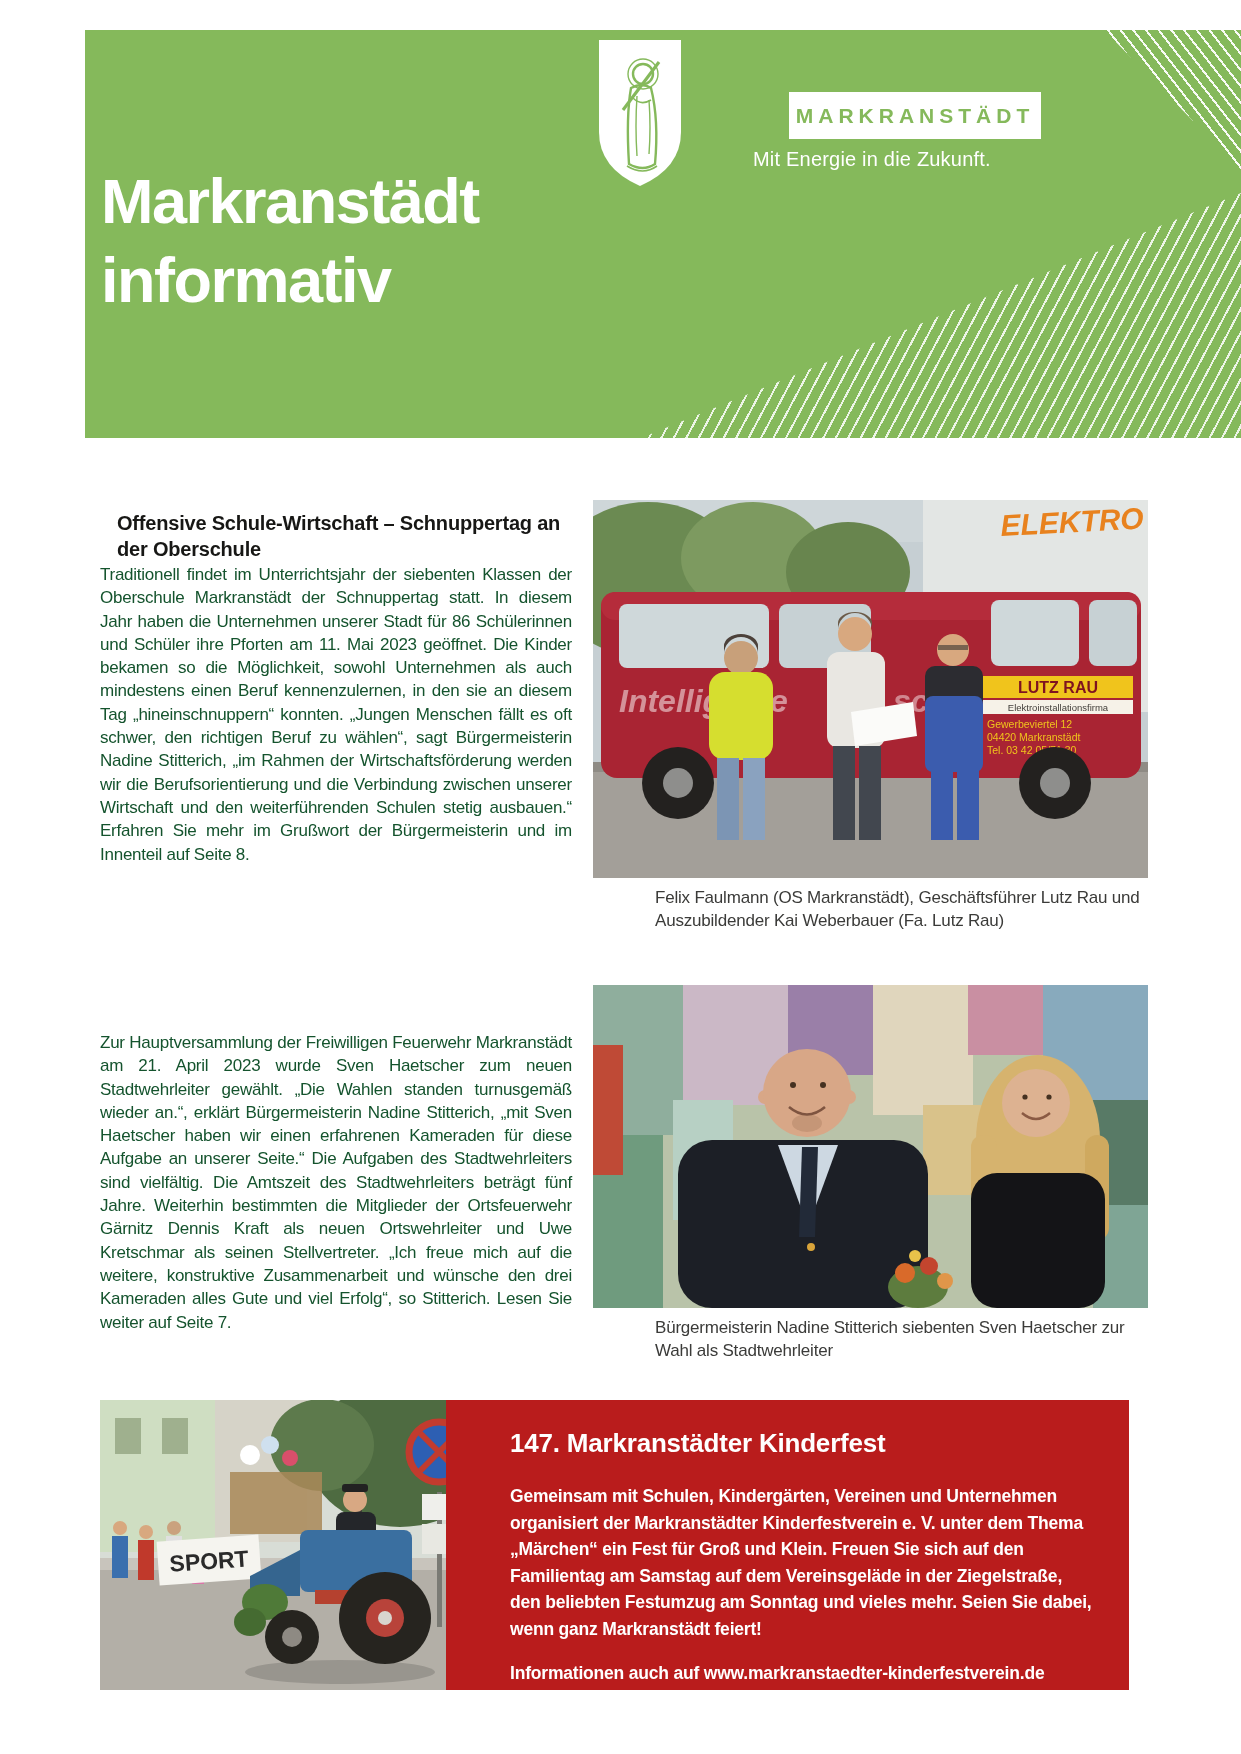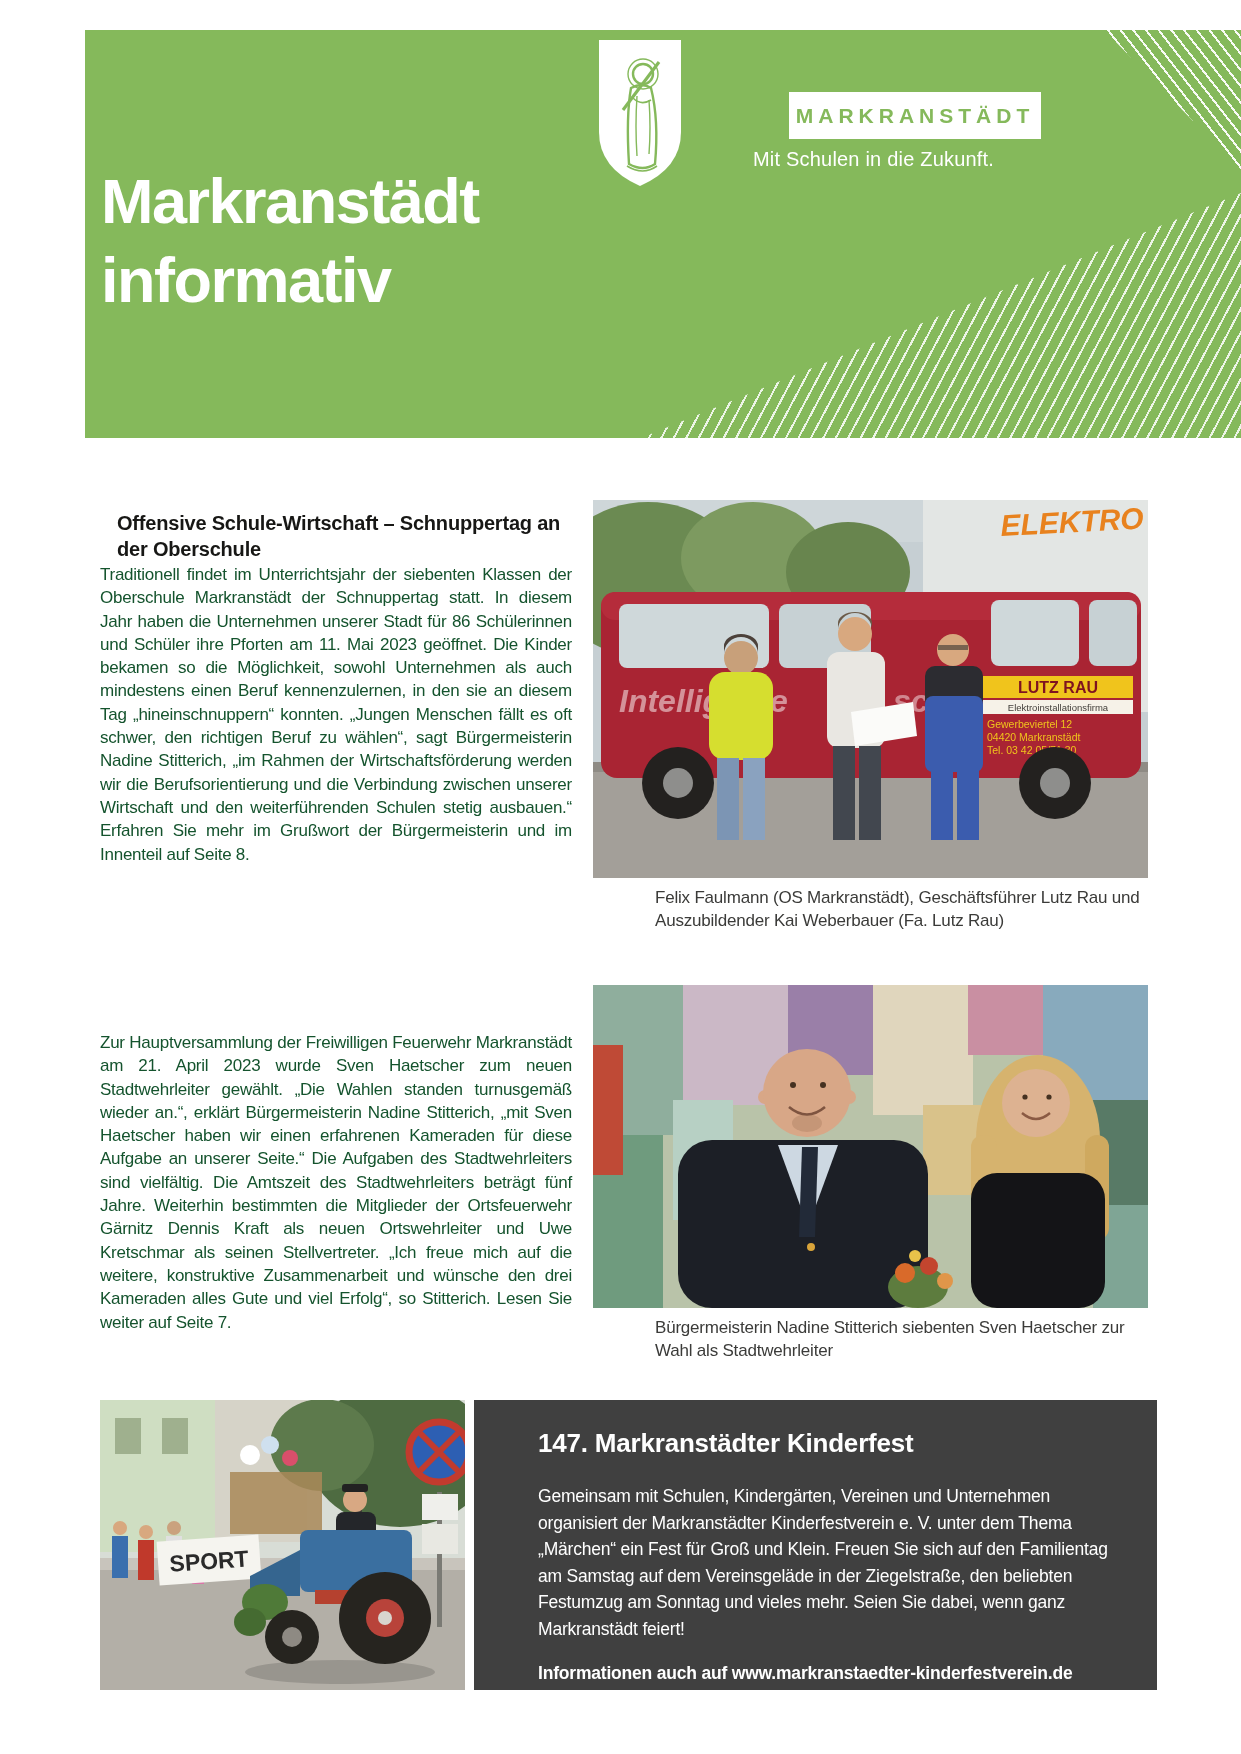--- a/index.html
+++ b/index.html
@@ -36,24 +36,24 @@
               color:#171715; line-height:26px; letter-spacing:-0.2px; }
   .bodytext { position:absolute; left:100px; width:472px; font-size:17px; line-height:23.3px;
               color:#14532d; text-align:justify; letter-spacing:-0.25px; }
   .photo { position:absolute; left:593px; width:555px; display:block; }
   .caption { position:absolute; left:655px; width:493px; font-size:17px; line-height:23px;
              color:#3b3b39; letter-spacing:-0.2px; }
 
   
   .banner { position:absolute; left:100px; top:1400px; width:1048px; height:290px; }
   .banner-photo { position:absolute; left:0; top:0; width:365px; height:290px; }
-  .banner-pink { position:absolute; left:374px; top:0; width:683px; height:290px;
-                 background:#404040; color:#fff; padding:26px 36px 0 64px; }
+  .banner-pink { position:absolute; left:346px; top:0; width:683px; height:290px;
+                 background:#b91c1c; color:#fff; padding:26px 36px 0 64px; }
   .banner-title { font-size:26px; font-weight:700; line-height:35px; letter-spacing:-0.2px; }
-  .banner-body { margin-top:22px; font-size:17.5px; font-weight:400; line-height:26.5px;
+  .banner-body { margin-top:22px; font-size:17.5px; font-weight:700; line-height:26.5px;
                  max-width:600px; letter-spacing:-0.2px; }
   .banner-info { margin-top:21px; font-size:17.5px; font-weight:700; letter-spacing:-0.2px; }
 </style>
 </head>
 <body>
 
 <div class="page">
 
   <header class="masthead">
     <div class="stripes-top"></div>
@@ -71,21 +71,21 @@
         <path d="M56 64 Q58 92 56 118" stroke-width="1.4"></path>
         <path d="M30 74 L66 26" stroke-width="3.2"></path>
         <path d="M40 62 Q48 70 58 64" stroke-width="1.6"></path>
         <path d="M34 130 Q50 140 64 130" stroke-width="1.6"></path>
       </g>
     </svg>
 
     <div class="brandbox">
       <span>MARKRANSTÄDT</span>
     </div>
-    <div class="tagline">Mit Schulen in die Zukunft.</div>
+    <div class="tagline">Mit Energie in die Zukunft.</div>
   </header>
 
 
   <h2 class="headline" style="top:510px;">Offensive Schule-Wirtschaft – Schnuppertag an der Oberschule</h2>
   <p class="bodytext" style="top:563px;">Traditionell findet im Unterrichtsjahr der siebenten Klassen der Oberschule Markranstädt der Schnuppertag statt. In diesem Jahr haben die Unternehmen unserer Stadt für 86 Schülerinnen und Schüler ihre Pforten am 11. Mai 2023 geöffnet. Die Kinder bekamen so die Möglichkeit, sowohl Unternehmen als auch mindestens einen Beruf kennenzulernen, in den sie an diesem Tag „hineinschnuppern“ konnten. „Jungen Menschen fällt es oft schwer, den richtigen Beruf zu wählen“, sagt Bürgermeisterin Nadine Stitterich, „im Rahmen der Wirtschaftsförderung werden wir die Berufsorientierung und die Verbindung zwischen unserer Wirtschaft und den weiterführenden Schulen stetig ausbauen.“ Erfahren Sie mehr im Grußwort der Bürgermeisterin und im Innenteil auf Seite 8.</p>
 
   <svg class="photo" style="top:500px;" viewBox="0 0 555 378">
     <rect width="555" height="378" fill="#c6cfd3"></rect>
     <rect y="0" width="555" height="42" fill="#ced6d9"></rect>
     <ellipse cx="55" cy="80" rx="95" ry="78" fill="#6b8a52"></ellipse>

